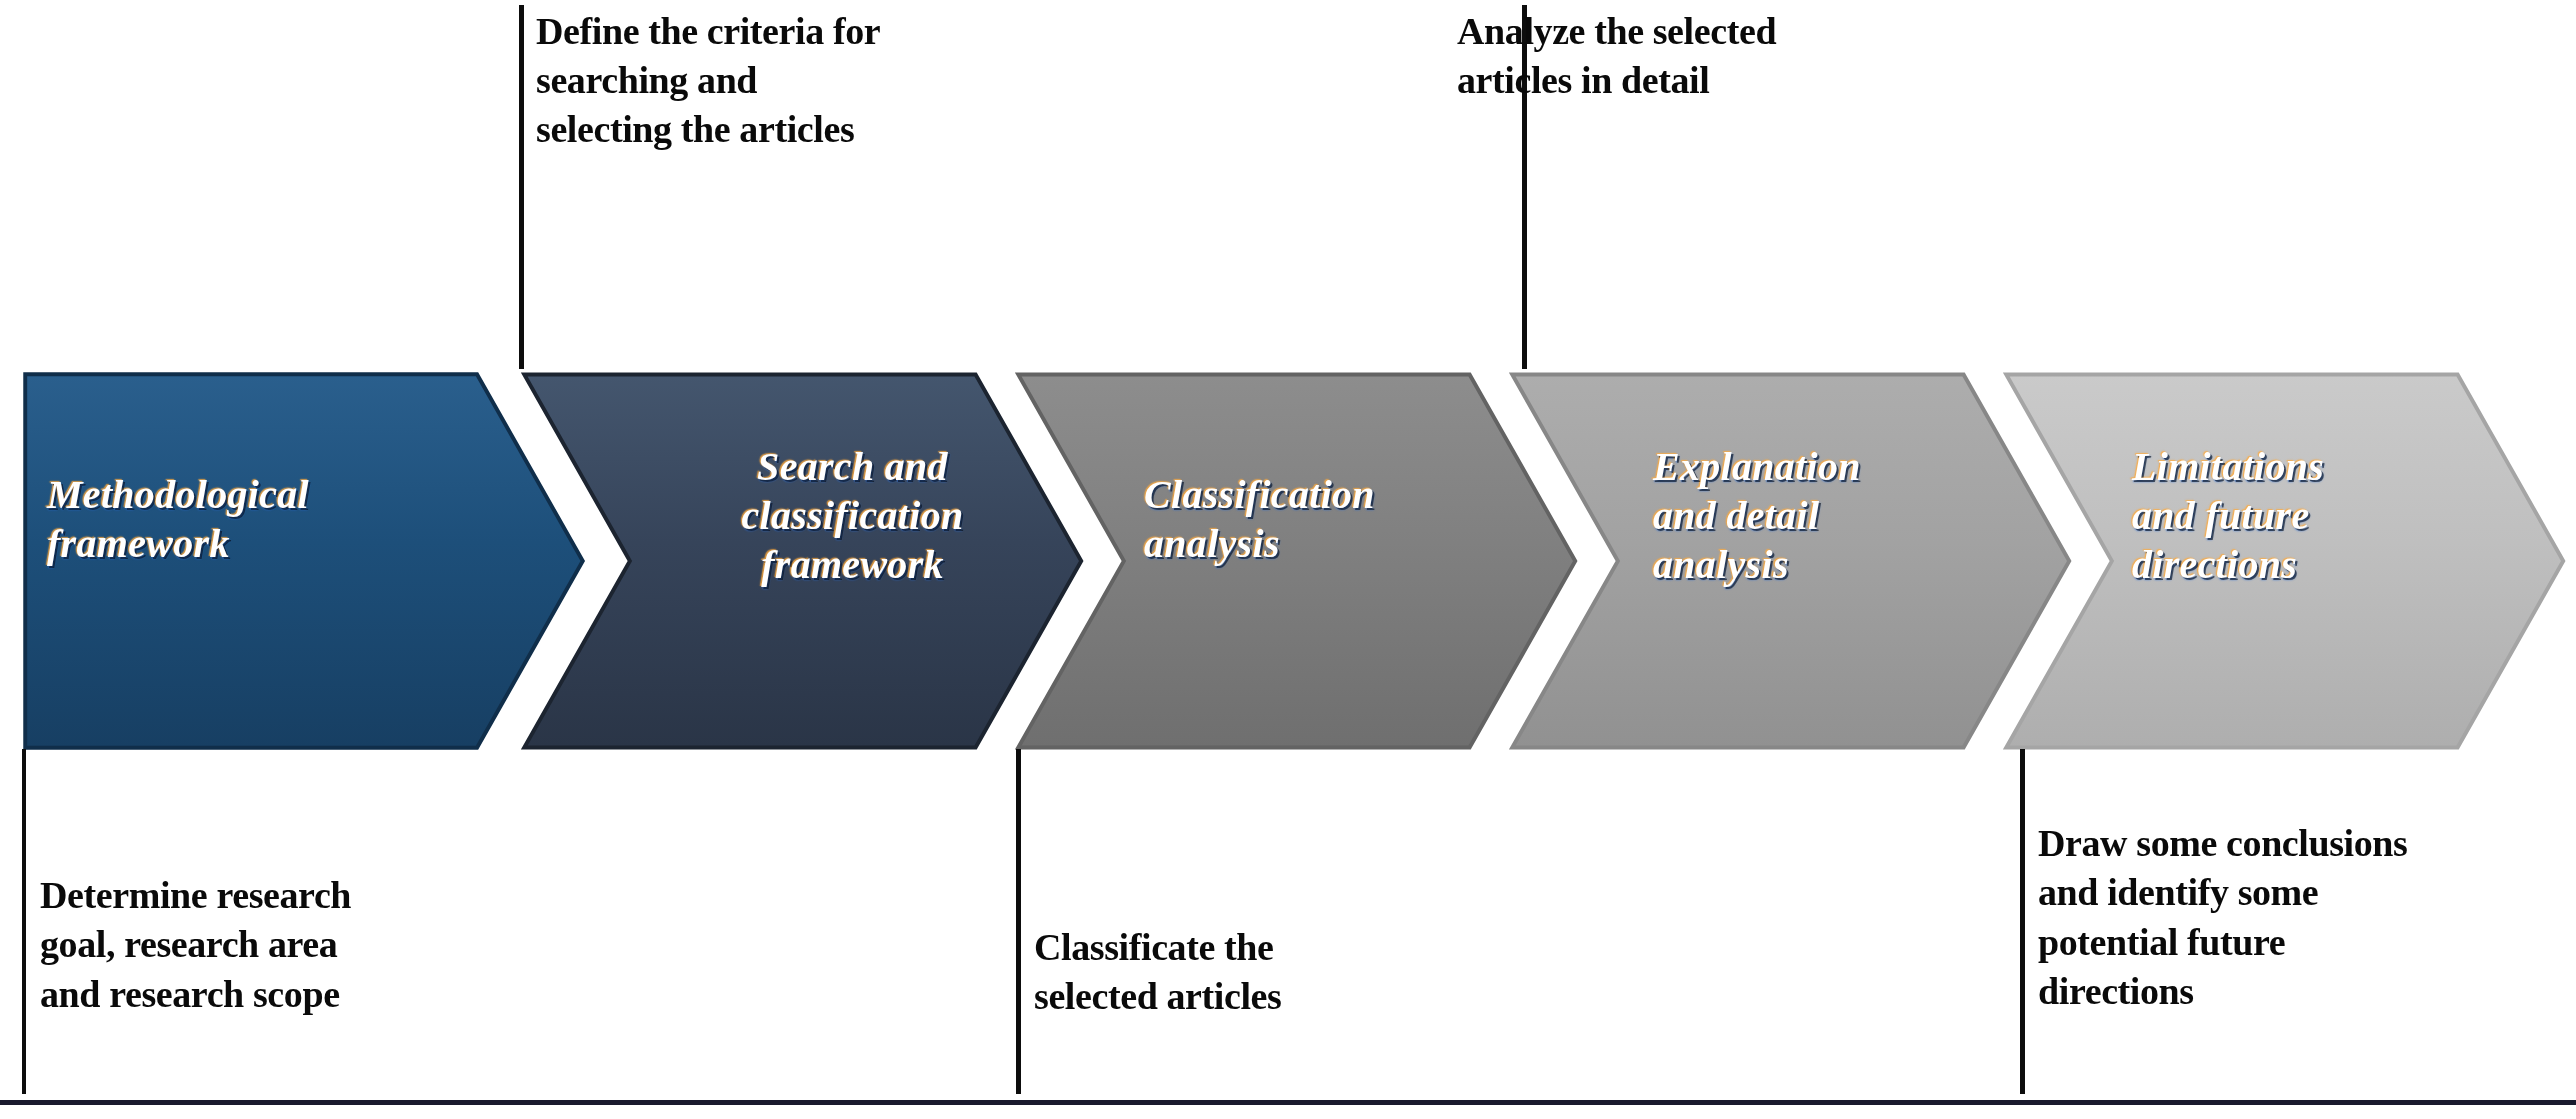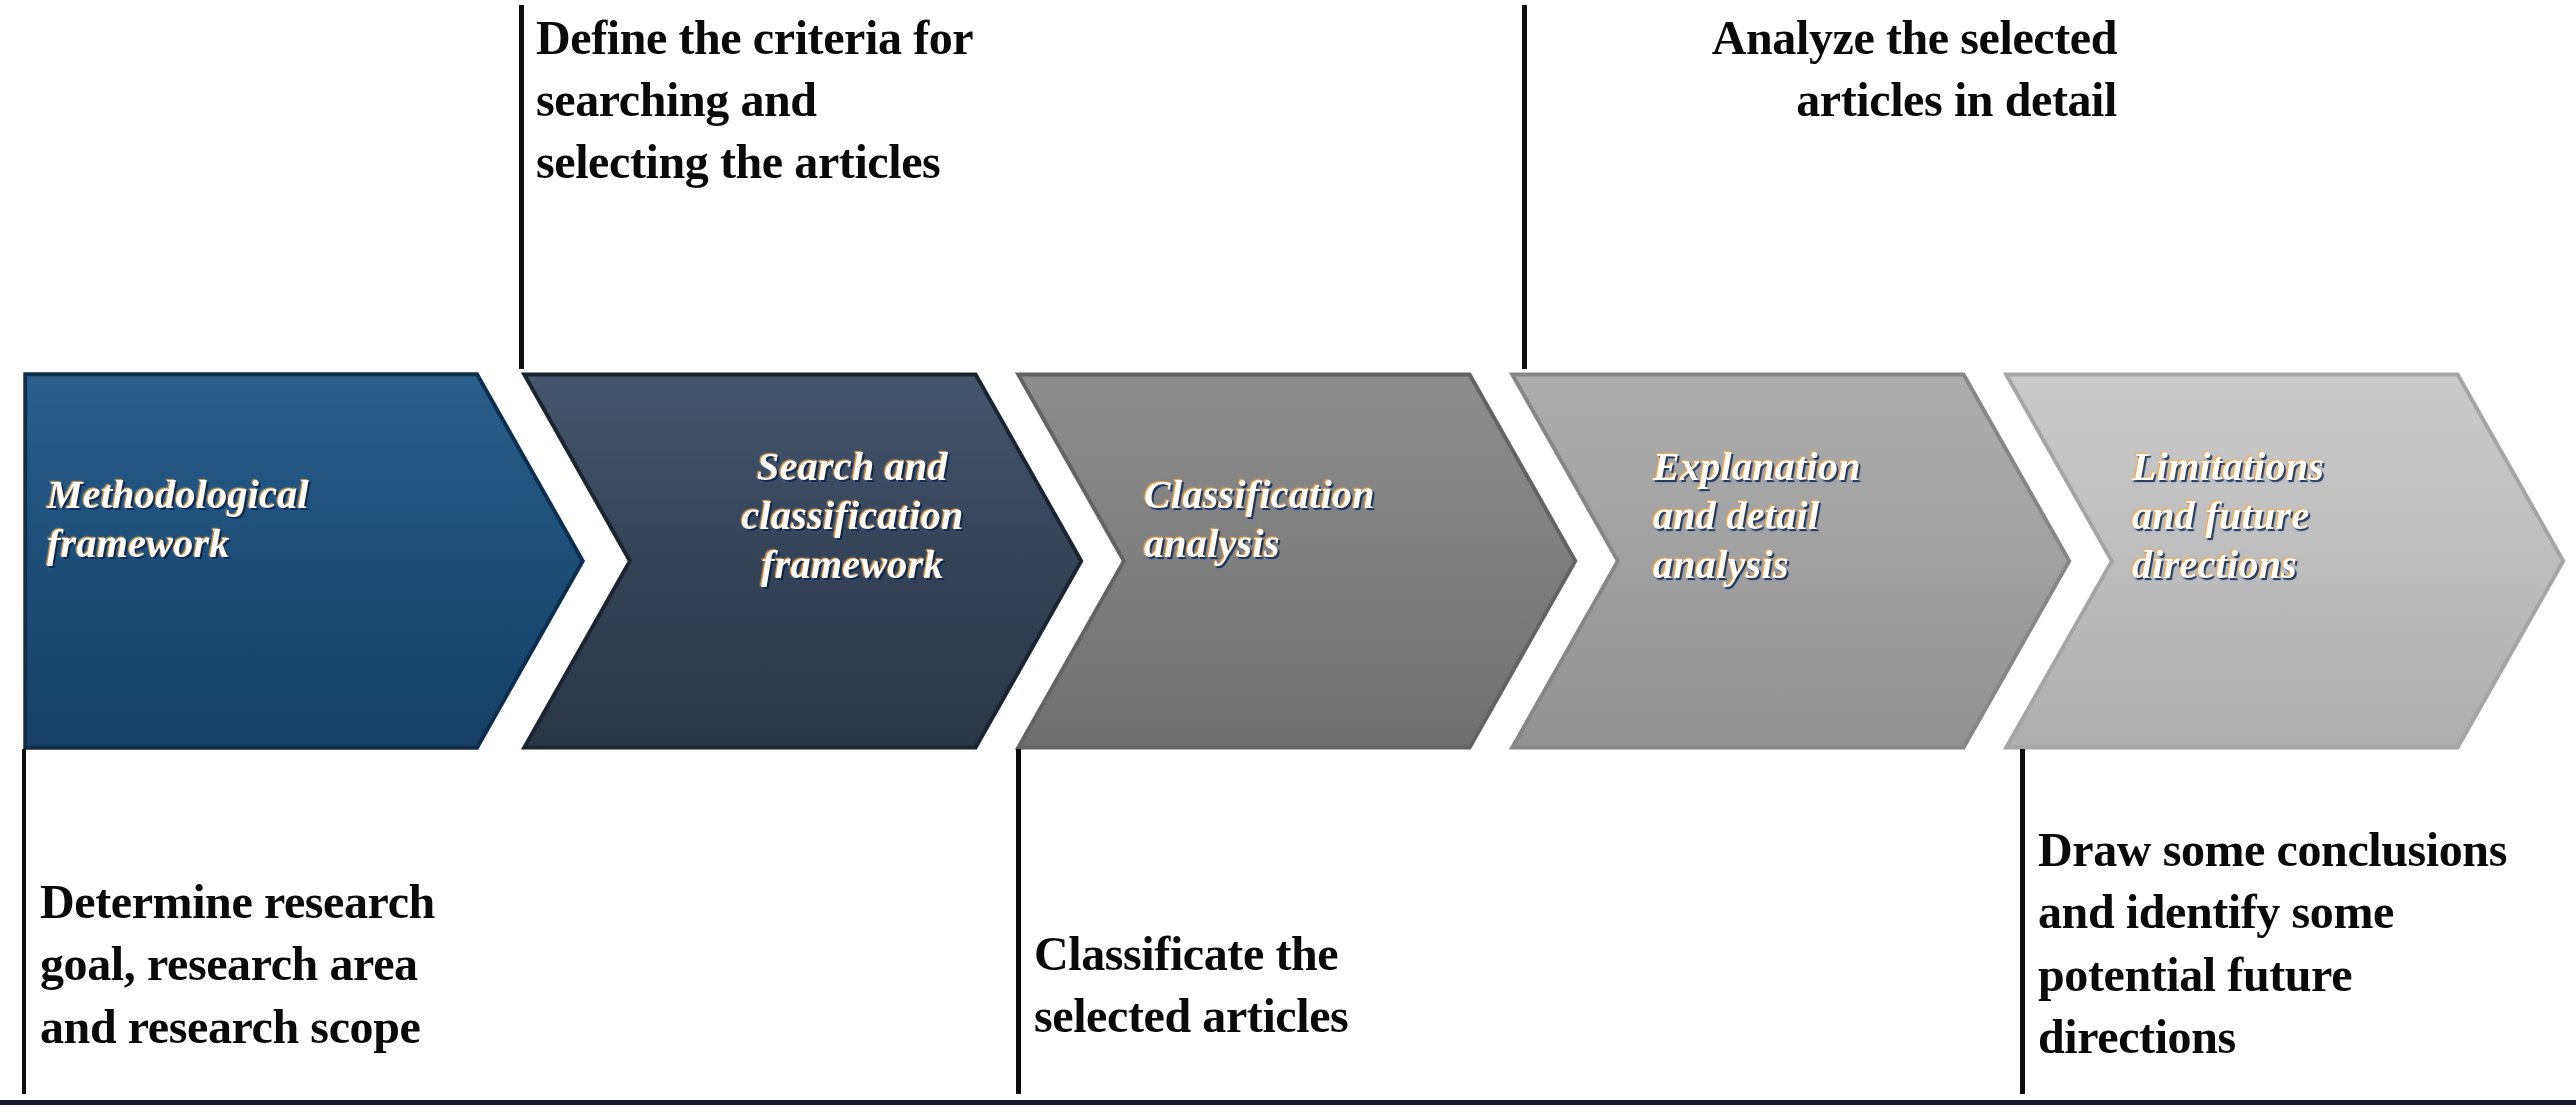--- a/index.html
+++ b/index.html
@@ -11,21 +11,21 @@
 
   
   .vline{position:absolute;width:4.6px;background:#0d0d0d;}
   .hline{position:absolute;height:5.2px;background:#1a1a2e;left:0;width:2576px;}
 
   
   .annot{
     position:absolute;
     color:#0a0a0a;
     font-weight:700;
-    font-size:48px;
+    font-size:38px;
     line-height:1.30;
     letter-spacing:-0.4px;
     white-space:pre-line;
     font-family:"Liberation Serif","DejaVu Serif",serif;
   }
 
   
   #arrows{position:absolute;left:0;top:365px;width:2084px;height:392px;}
   .arrow-wrap{position:absolute;top:0;}
   .arrow-svg{display:block;}
@@ -51,21 +51,21 @@
 
 <div id="stage">
 
   <div class="vline" style="left:519px;top:5.2px;height:364px;"></div>
   <div class="vline" style="left:1522px;top:5.2px;height:364px;"></div>
 
   <div class="annot" style="left:536px;top:6.5px;width:587px;">Define the criteria for
 searching and
 selecting the articles</div>
 
-  <div class="annot" style="left:1530px;top:6.5px;width:587px;text-align:right;">Analyze the selected
+  <div class="annot" style="left:1457px;top:6.5px;width:587px;">Analyze the selected
 articles in detail</div>
 
   <div id="arrows">
 
     <div class="arrow-wrap" style="left:19.6px;">
       <svg class="arrow-svg" width="568" height="392" viewBox="0 0 870 600">
         <defs>
           <linearGradient id="g1" x1="0" y1="0" x2="0" y2="1">
             <stop offset="0%" stop-color="#2a5f8d"></stop>
             <stop offset="45%" stop-color="#1d4f7a"></stop>

